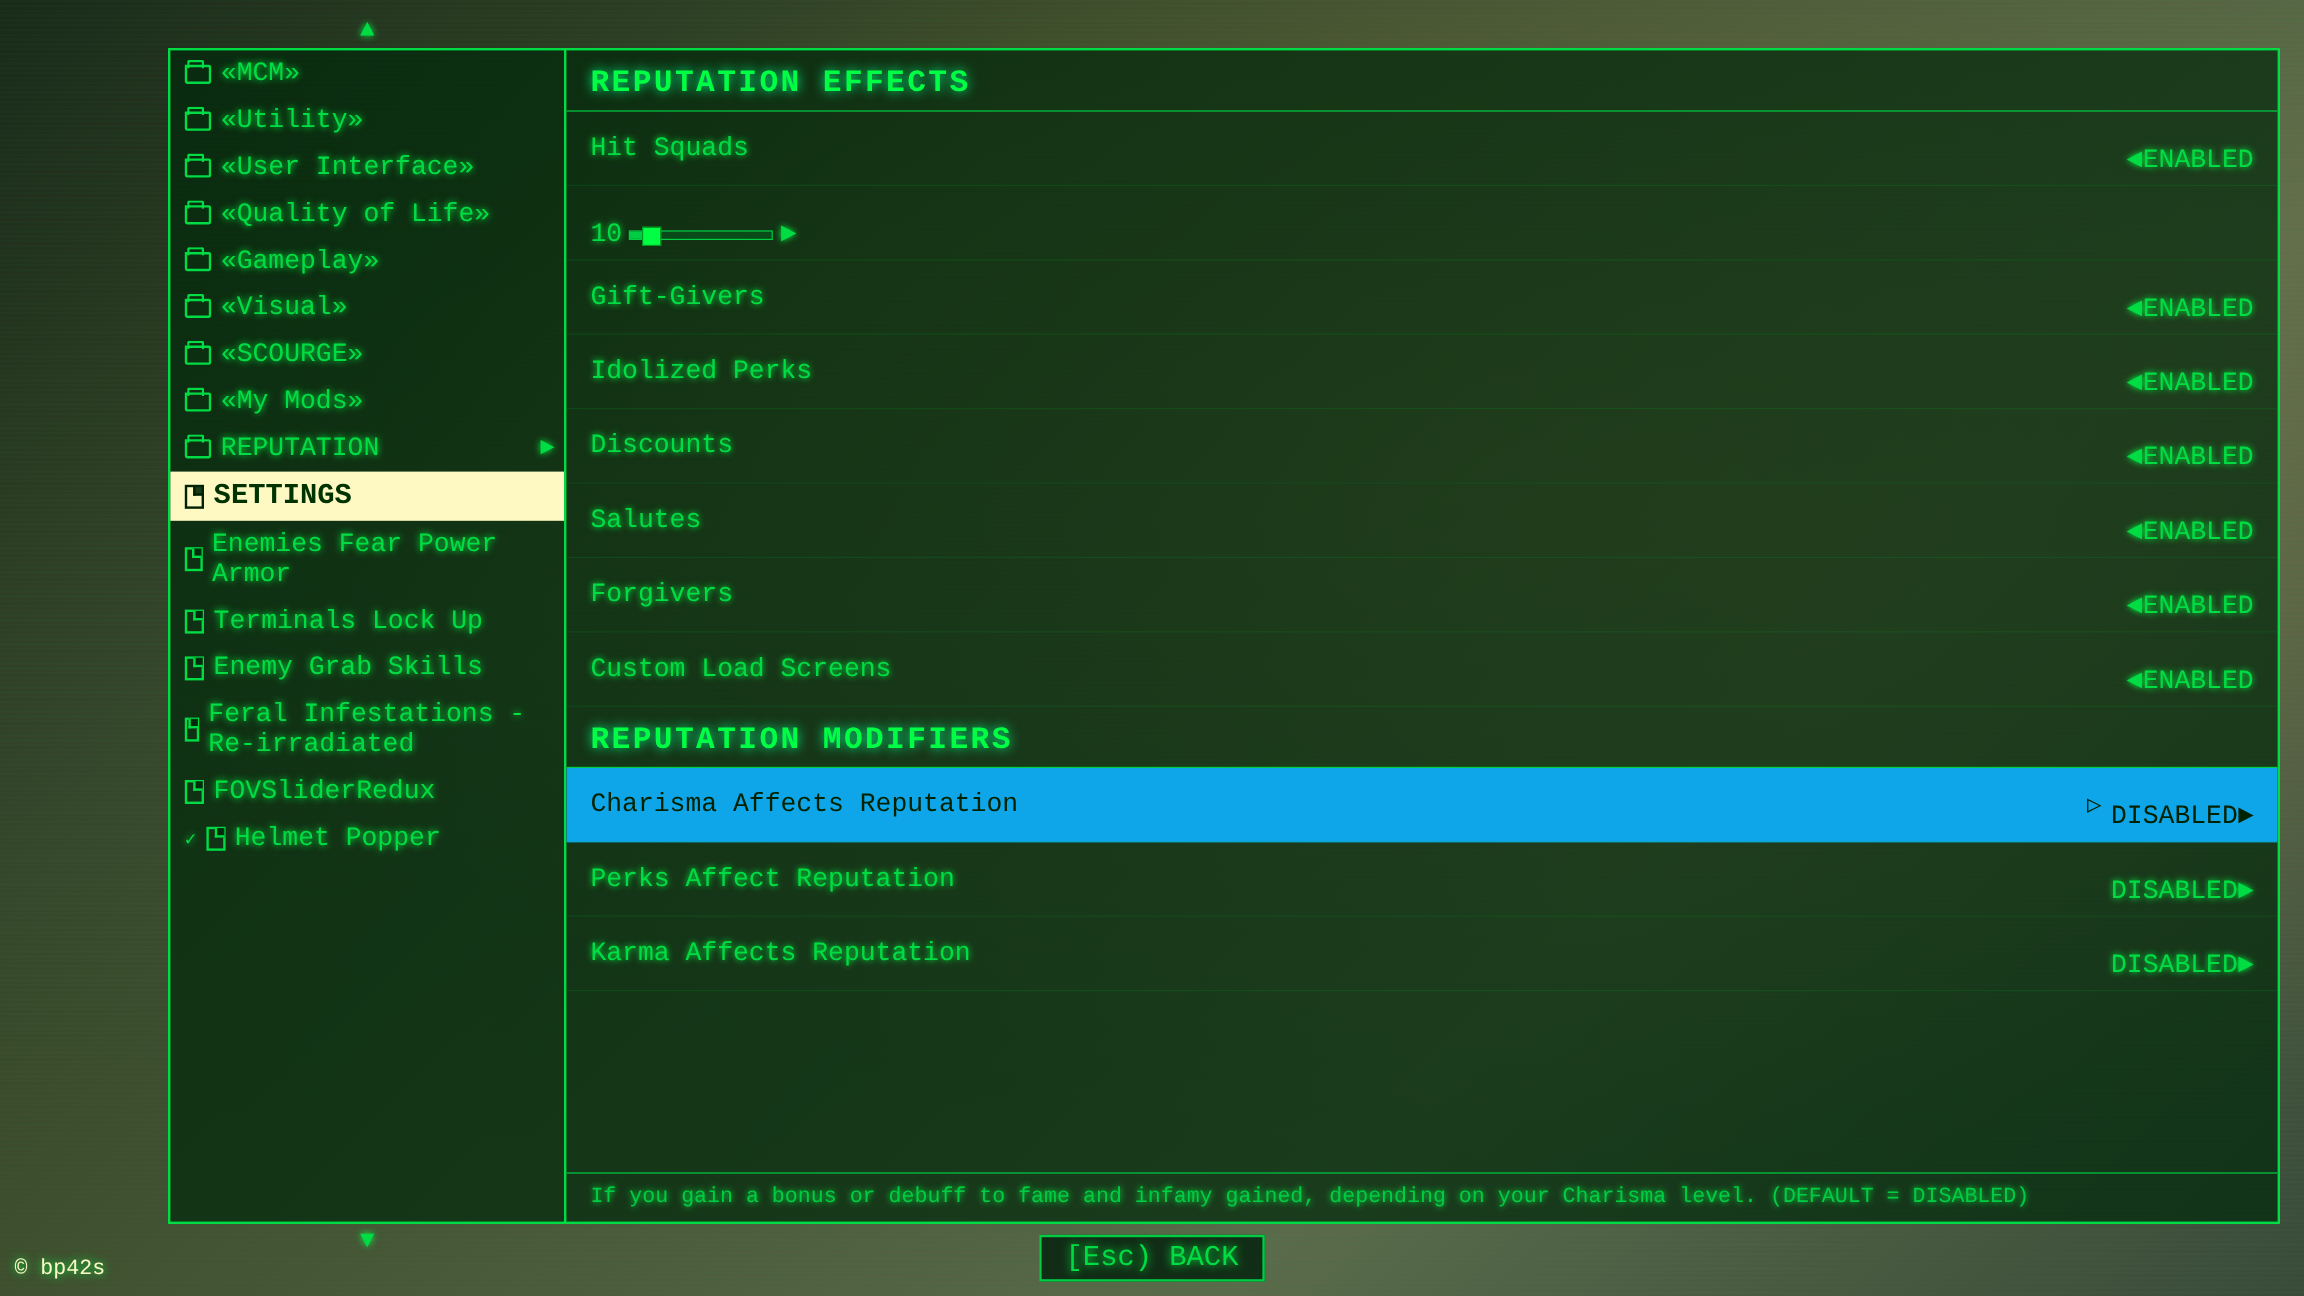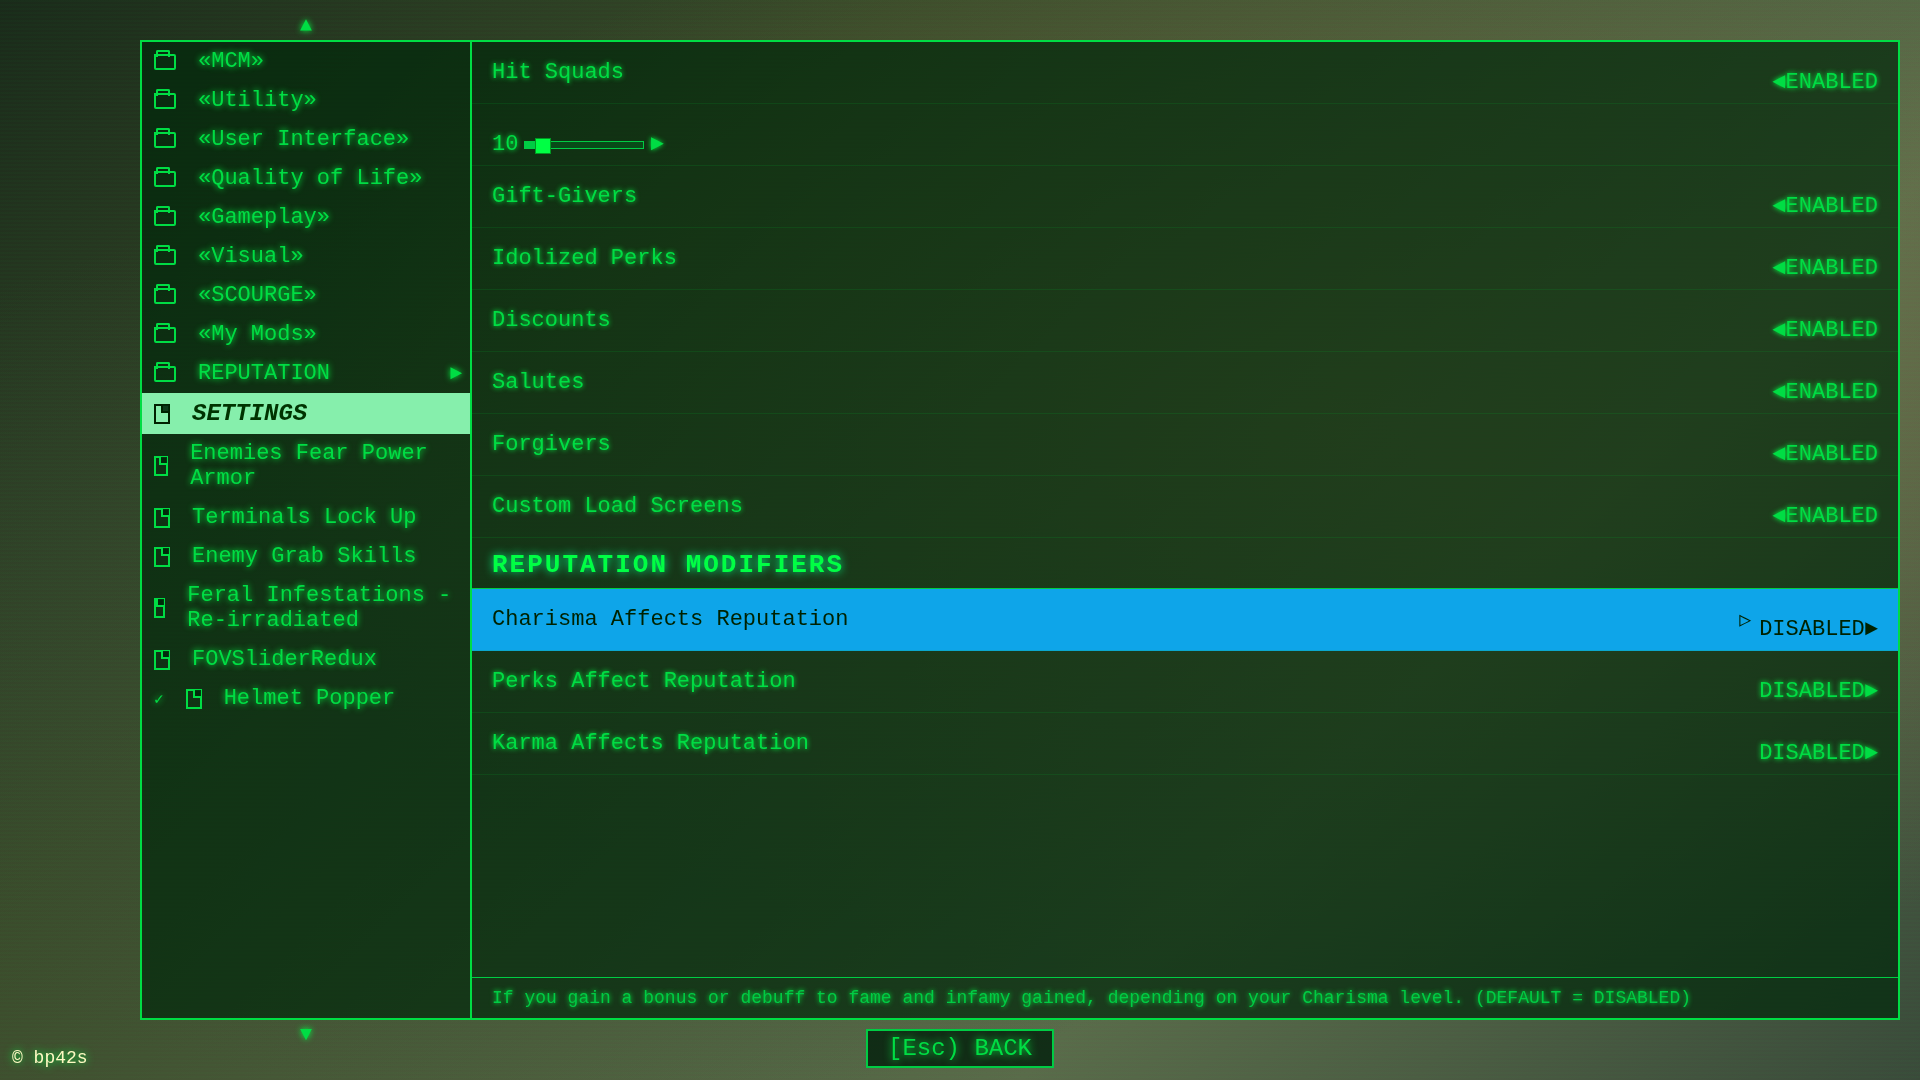--- a/index.html
+++ b/index.html
@@ -84,29 +84,28 @@
       text-shadow: 0 0 6px #00ff44;
     }
 
     .sidebar-item {
       display: flex;
       align-items: center;
       padding: 7px 12px;
       color: #00dd44;
       font-size: 22px;
       text-shadow: 0 0 6px #00ff44;
-      gap: 22px;
+      gap: 8px;
       cursor: pointer;
     }
 
     .sidebar-item.active {
-      background: #86efac;
+      background: #fef9c3;
       color: #003300;
       text-shadow: none;
-      font-style: italic;
     }
 
     .folder-icon {
       display: inline-block;
       width: 22px;
       height: 16px;
       border: 2px solid currentColor;
       border-radius: 0 2px 2px 2px;
       position: relative;
     }
@@ -356,20 +355,21 @@
       <span style="font-size:16px;color:#00dd44;">✓</span>
       <span class="file-icon"></span>
       <span>Helmet Popper</span>
     </div>
 
     <div class="sidebar-scroll-down">▼</div>
   </div>
 
   <div class="main-content" style="position:relative;">
 
+    <div class="section-header">REPUTATION EFFECTS</div>
 
     <div class="menu-row">
       <span class="row-label">Hit Squads</span>
       <span class="row-value">◄ENABLED</span>
     </div>
 
     <div class="menu-row">
       <span class="row-value">
         <span>10</span>
         <span class="slider-container">

